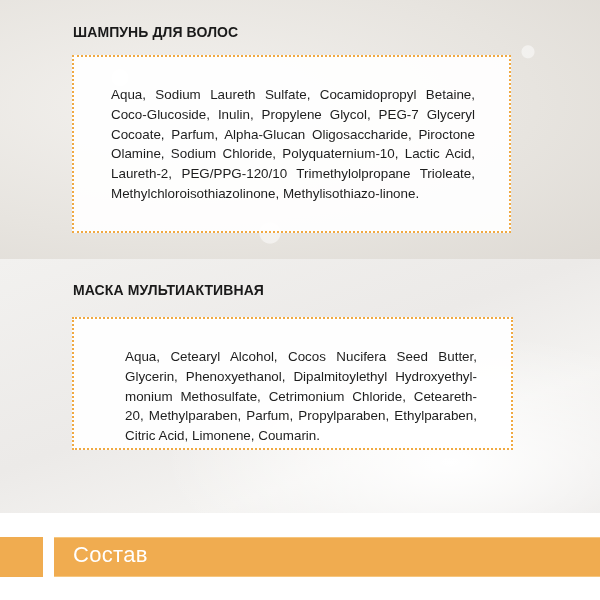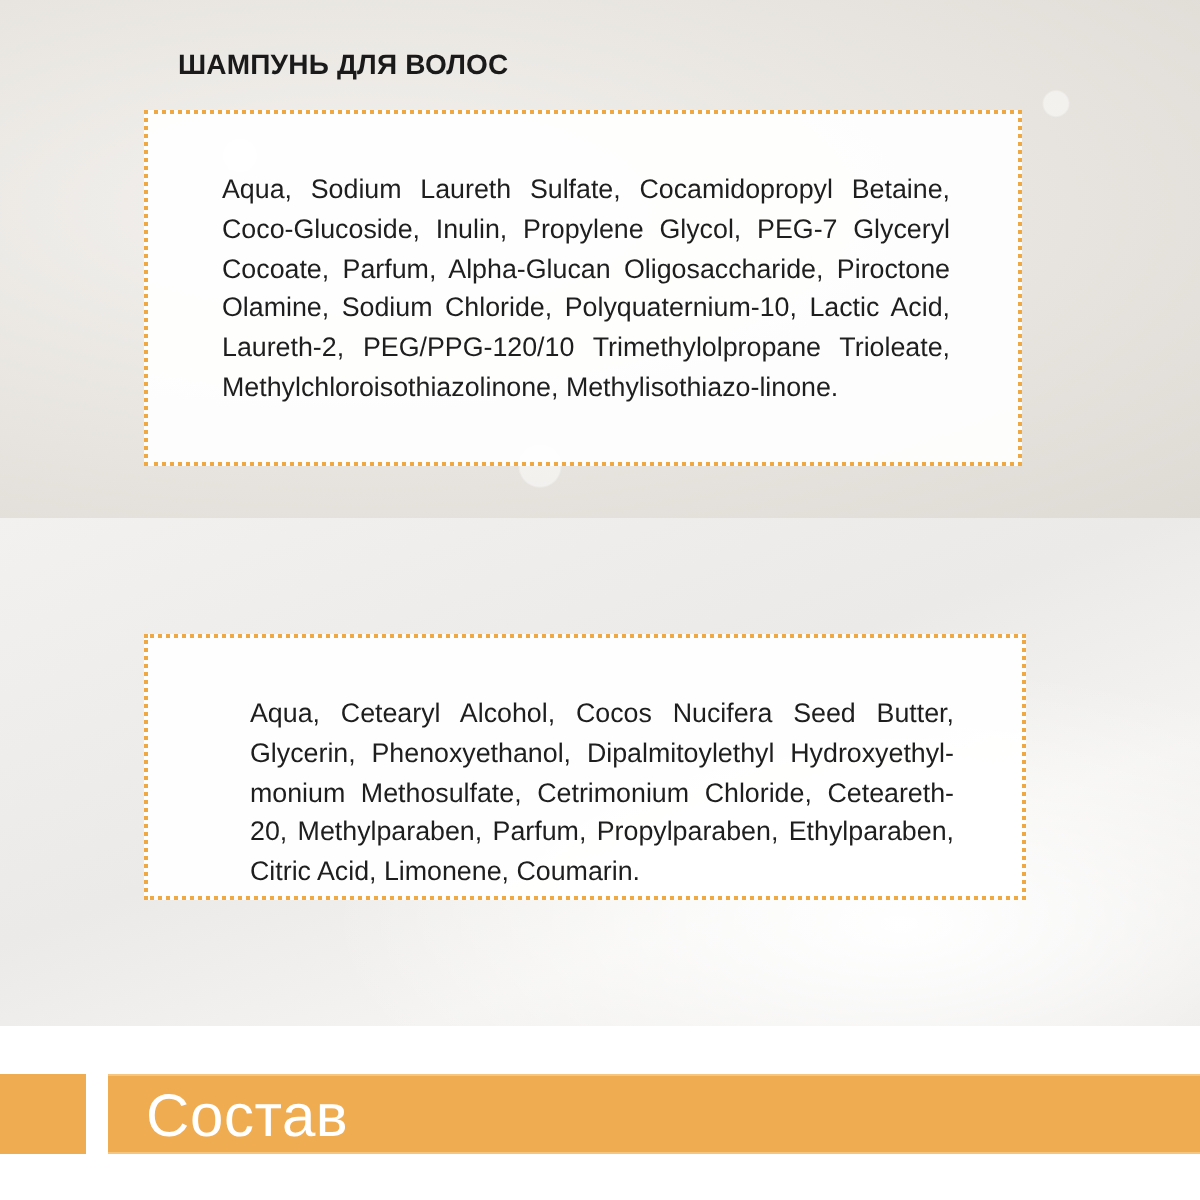--- a/index.html
+++ b/index.html
@@ -50,34 +50,35 @@
     background: #f0ac50;
   }
   .footer-bar {
     position: absolute; left: 54px; top: 537px; right: 0; height: 40px;
     background: #f0ac50;
     border-top: 1px solid #f6c67e; border-bottom: 1px solid #f6c67e;
     box-sizing: border-box;
   }
   .footer-title {
     position: absolute; left: 19px; top: 4px;
-    font-size: 30px; color: #ffffff; font-weight: normal; letter-spacing: 0.3px;
+    font-size: 22px; color: #ffffff; font-weight: normal; letter-spacing: 0.3px;
   }
 </style>
 </head>
 <body>
 
 <div class="section section-shampoo">
-  <div class="title" style="top:24px;margin-left:16px;">ШАМПУНЬ ДЛЯ ВОЛОС</div>
+  <div class="title" style="top:24px;">ШАМПУНЬ ДЛЯ ВОЛОС</div>
   <div class="box box-shampoo">
     <p>Aqua, Sodium Laureth Sulfate, Cocamidopropyl Betaine, Coco-Glucoside, Inulin, Propylene Glycol, PEG-7 Glyceryl Cocoate, Parfum, Alpha-Glucan Oligosaccharide, Piroctone Olamine, Sodium Chloride, Polyquaternium-10, Lactic Acid, Laureth-2, PEG/PPG-120/10 Trimethylolpropane Trioleate, Methylchloroisothiazolinone, Methylisothiazo-linone.</p>
   </div>
 </div>
 
 <div class="section section-mask">
+  <div class="title" style="top:23px;">МАСКА МУЛЬТИАКТИВНАЯ</div>
   <div class="box box-mask" style="top:58px;">
     <p>Aqua, Cetearyl Alcohol, Cocos Nucifera Seed Butter, Glycerin, Phenoxyethanol, Dipalmitoylethyl Hydroxyethyl-monium Methosulfate, Cetrimonium Chloride, Ceteareth-20, Methylparaben, Parfum, Propylparaben, Ethylparaben, Citric Acid, Limonene, Coumarin.</p>
   </div>
 </div>
 
 <div class="footer-bar-left"></div>
 <div class="footer-bar">
   <div class="footer-title">Состав</div>
 </div>
 

